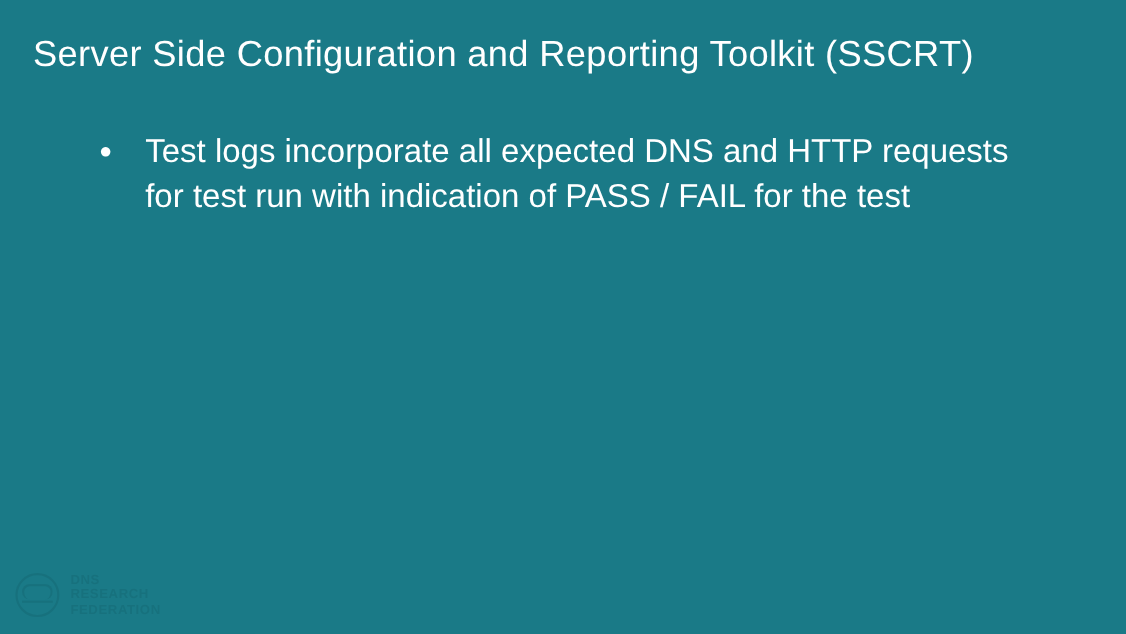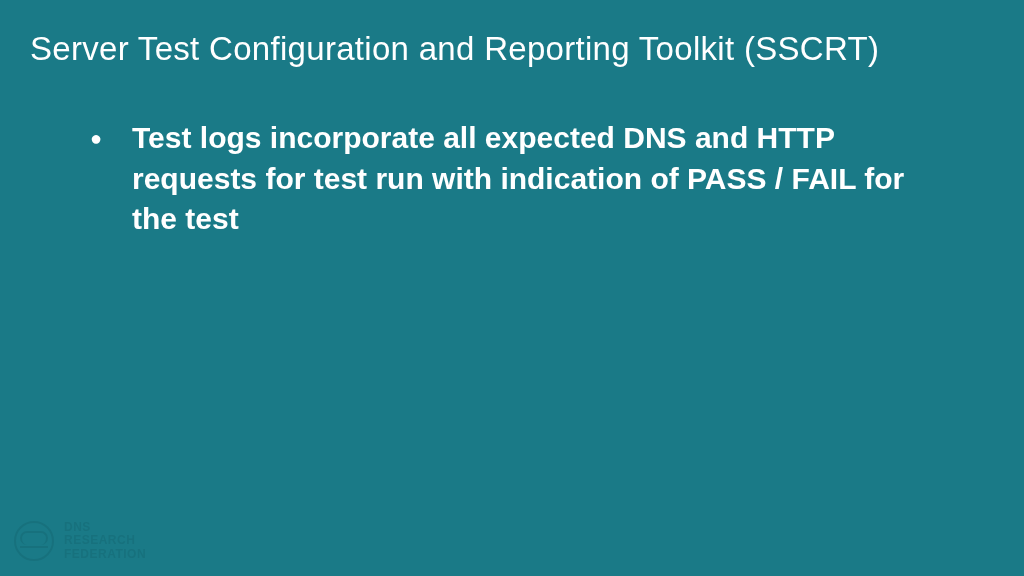--- a/index.html
+++ b/index.html
@@ -27,21 +27,21 @@
     }
     .bullet-list {
       list-style: none;
     }
     .bullet-item {
       font-size: 30px;
       line-height: 1.35;
       margin-bottom: 42px;
       position: relative;
       padding-left: 42px;
-      font-weight: 700;
+      font-weight: 400;
     }
     .bullet-item::before {
       content: "●";
       position: absolute;
       left: 0;
       top: 0;
       font-size: 20px;
       line-height: 40px;
     }
     .logo-watermark {
@@ -85,21 +85,21 @@
       font-size: 12px;
       line-height: 1.15;
       color: #0a4a53;
       font-weight: 600;
       letter-spacing: 0.5px;
     }
   </style>
 </head>
 <body>
 
-<h1 class="slide-title">Server Test Configuration and Reporting Toolkit (SSCRT)</h1>
+<h1 class="slide-title">Server Side Configuration and Reporting Toolkit (SSCRT)</h1>
 
 <div class="content">
   <ul class="bullet-list">
     <li class="bullet-item">Test logs incorporate all expected DNS and HTTP requests for test run with indication of PASS / FAIL for the test</li>
   </ul>
 </div>
 
 <div class="logo-watermark">
   <div class="logo-icon"></div>
   <div class="logo-text">

